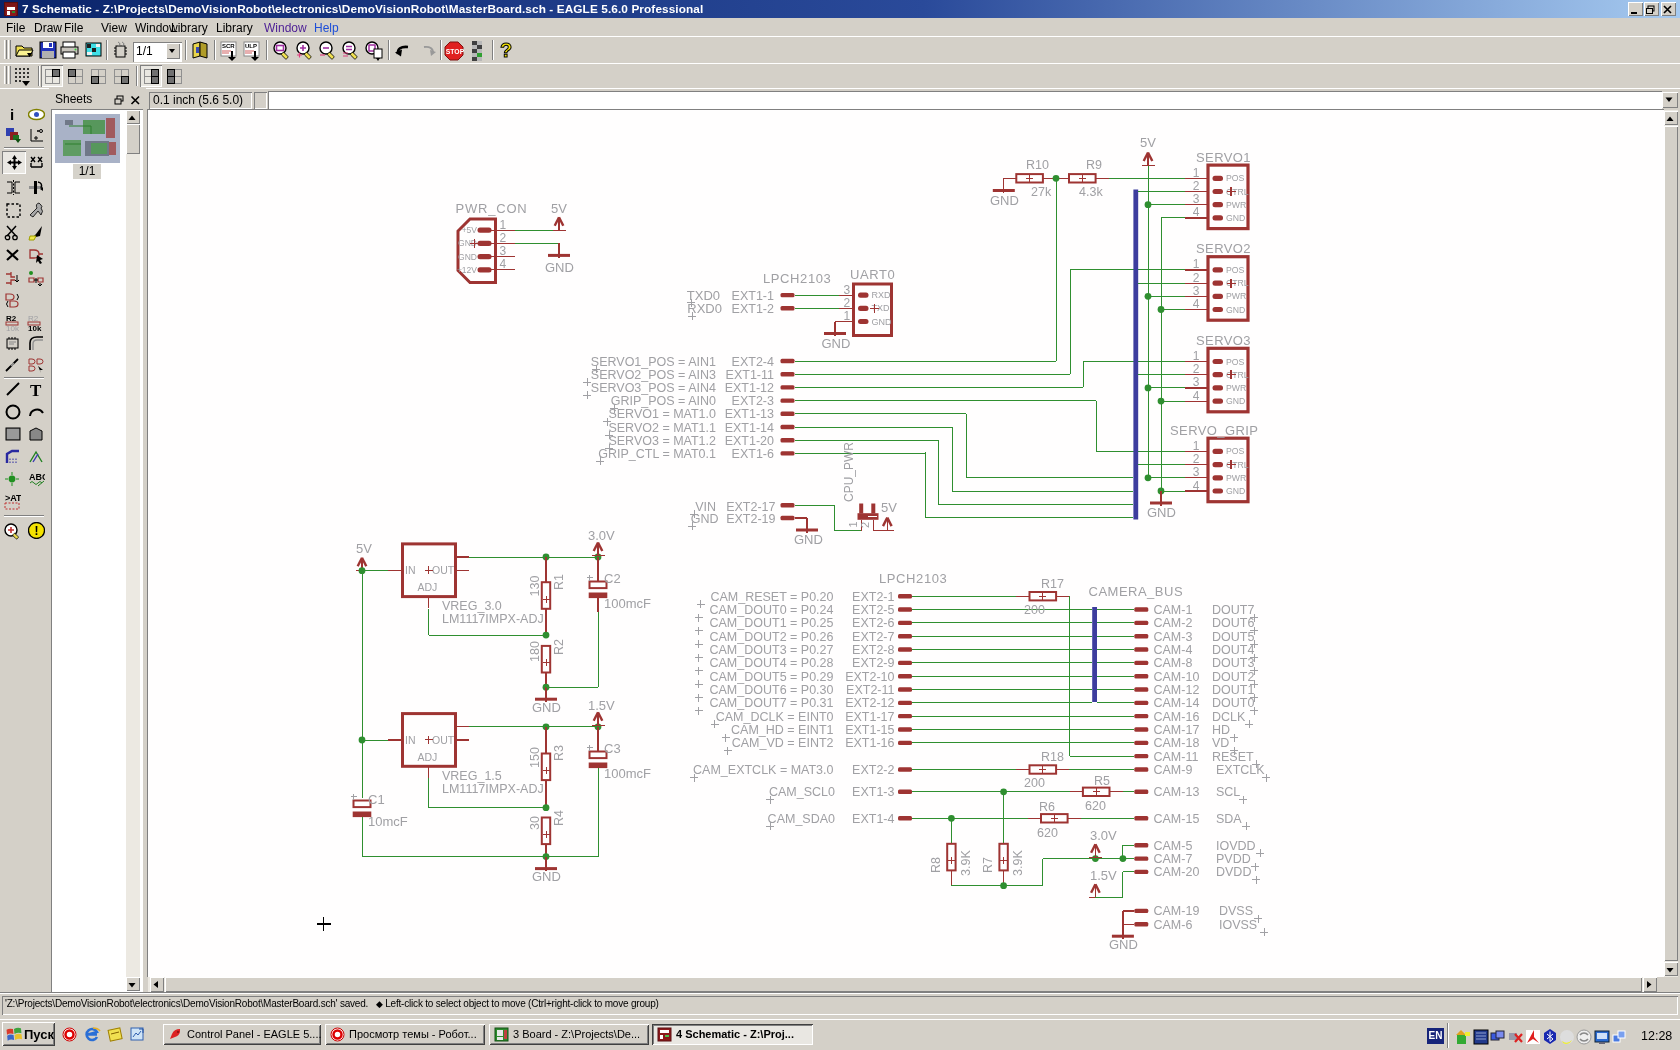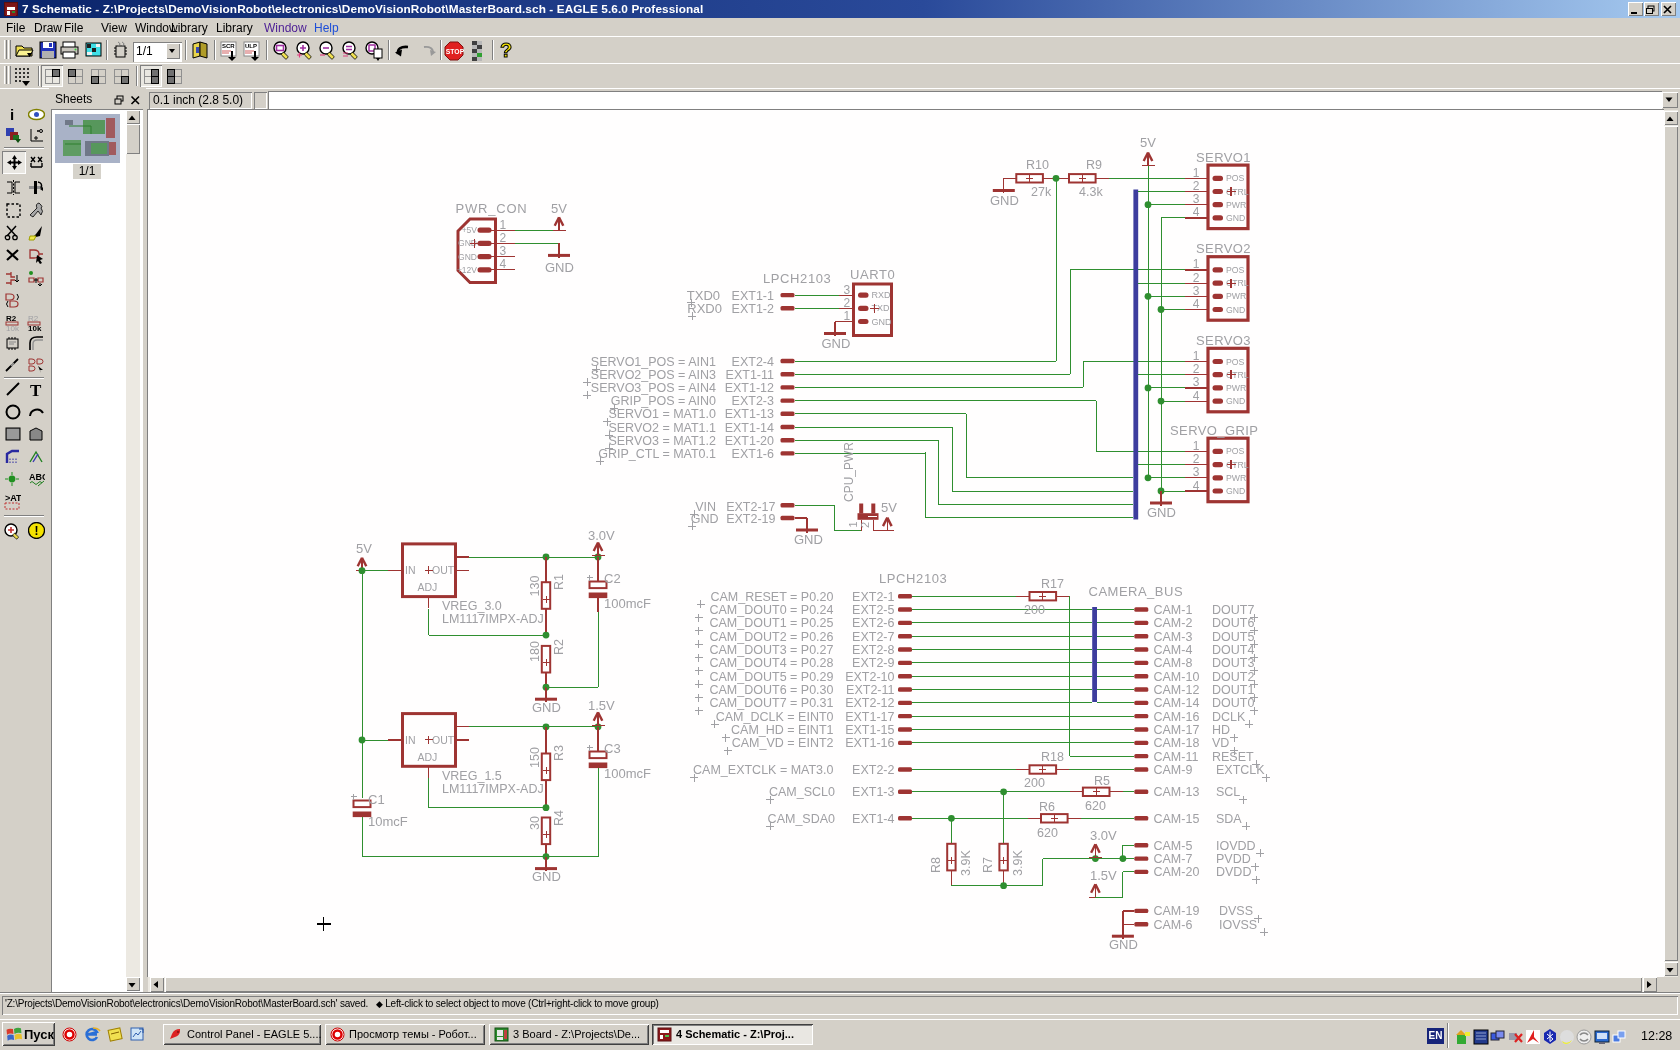--- a/index.html
+++ b/index.html
@@ -216,21 +216,21 @@
   </div>
 <div class="abs" style="left:163px;top:65px;width:22px;height:22px;">
     <div class="abs" style="left:3px;top:3px;width:16px;height:16px"><svg font-family="Liberation Sans, sans-serif" width="16" height="16">
         <rect x="1.5" y="1.5" width="14" height="14" fill="none" stroke="#909090"></rect>
         <path d="M8.5 1.5 v14 M1.5 8.5 h14" stroke="#909090"></path>
         <rect x="1.5" y="1.5" width="7" height="7" fill="#707070" stroke="#000"></rect>
         <rect x="1.5" y="8.5" width="7" height="7" fill="#707070" stroke="#000"></rect>
       </svg></div>
   </div>
 <div class="abs" style="left:0;top:88px;width:1680px;height:22px;background:#d4d0c8;border-top:1px solid #fff"></div>
-<div class="abs sunken2" style="left:149px;top:92px;width:103px;height:17px;background:#d4d0c8;padding:1px 0 0 4px;font-size:12px;color:#000">0.1 inch (2.8 5.0)</div>
+<div class="abs sunken2" style="left:149px;top:92px;width:103px;height:17px;background:#d4d0c8;padding:1px 0 0 4px;font-size:12px;color:#000">0.1 inch (5.6 5.0)</div>
 <div class="abs sunken2" style="left:254px;top:92px;width:13px;height:17px;background:#d4d0c8"></div>
 <div class="abs sunken2" style="left:268px;top:91px;width:1394px;height:18px;background:#fff"></div>
 <div class="abs raised2" style="left:1662px;top:92px;width:16px;height:16px;background:#d4d0c8"><svg font-family="Liberation Sans, sans-serif" width="14" height="14">
       <path d="M3.5 5.5 l7 0 l-3.5 4.5 z" fill="#000"></path>
     </svg></div>
 <div class="abs" style="left:0;top:110px;width:49px;height:883px;background:#d4d0c8"></div>
 <div class="abs" style="left:5px;top:106px;width:17px;height:17px"><svg font-family="Liberation Sans, sans-serif" width="17" height="17">
       <text x="5" y="14" font-size="15" font-weight="bold" fill="#000">i</text>
     </svg></div>
 <div class="abs" style="left:28px;top:106px;width:17px;height:17px"><svg font-family="Liberation Sans, sans-serif" width="17" height="17">

